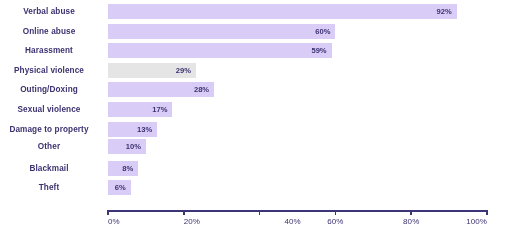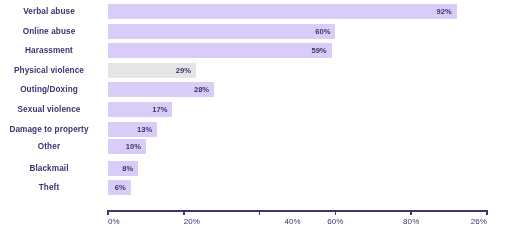--- a/index.html
+++ b/index.html
@@ -164,15 +164,15 @@
       <div class="tick-label first" style="left: 108px; color: rgb(60, 50, 112);">0%</div>
       <div class="tick" style="left: 183.05px; background: rgb(60, 53, 119);"></div>
       <div class="tick-label" style="left: 183.8px; color: rgb(60, 50, 112); margin-left: 8px;">20%</div>
       <div class="tick" style="left: 258.85px; background: rgb(60, 53, 119);"></div>
       <div class="tick-label" style="left: 259.6px; color: rgb(60, 50, 112); margin-left: 33px;">40%</div>
       <div class="tick" style="left: 334.65px; background: rgb(60, 53, 119);"></div>
       <div class="tick-label" style="left: 335.4px; color: rgb(60, 50, 112);">60%</div>
       <div class="tick" style="left: 410.45px; background: rgb(60, 53, 119);"></div>
       <div class="tick-label" style="left: 411.2px; color: rgb(60, 50, 112);">80%</div>
       <div class="tick" style="left: 486.25px; background: rgb(60, 53, 119);"></div>
-      <div class="tick-label last" style="left: 487px; color: rgb(60, 50, 112);">26%</div>
+      <div class="tick-label last" style="left: 487px; color: rgb(60, 50, 112);">100%</div>
     </div>
 </div>
 
 </body></html>

